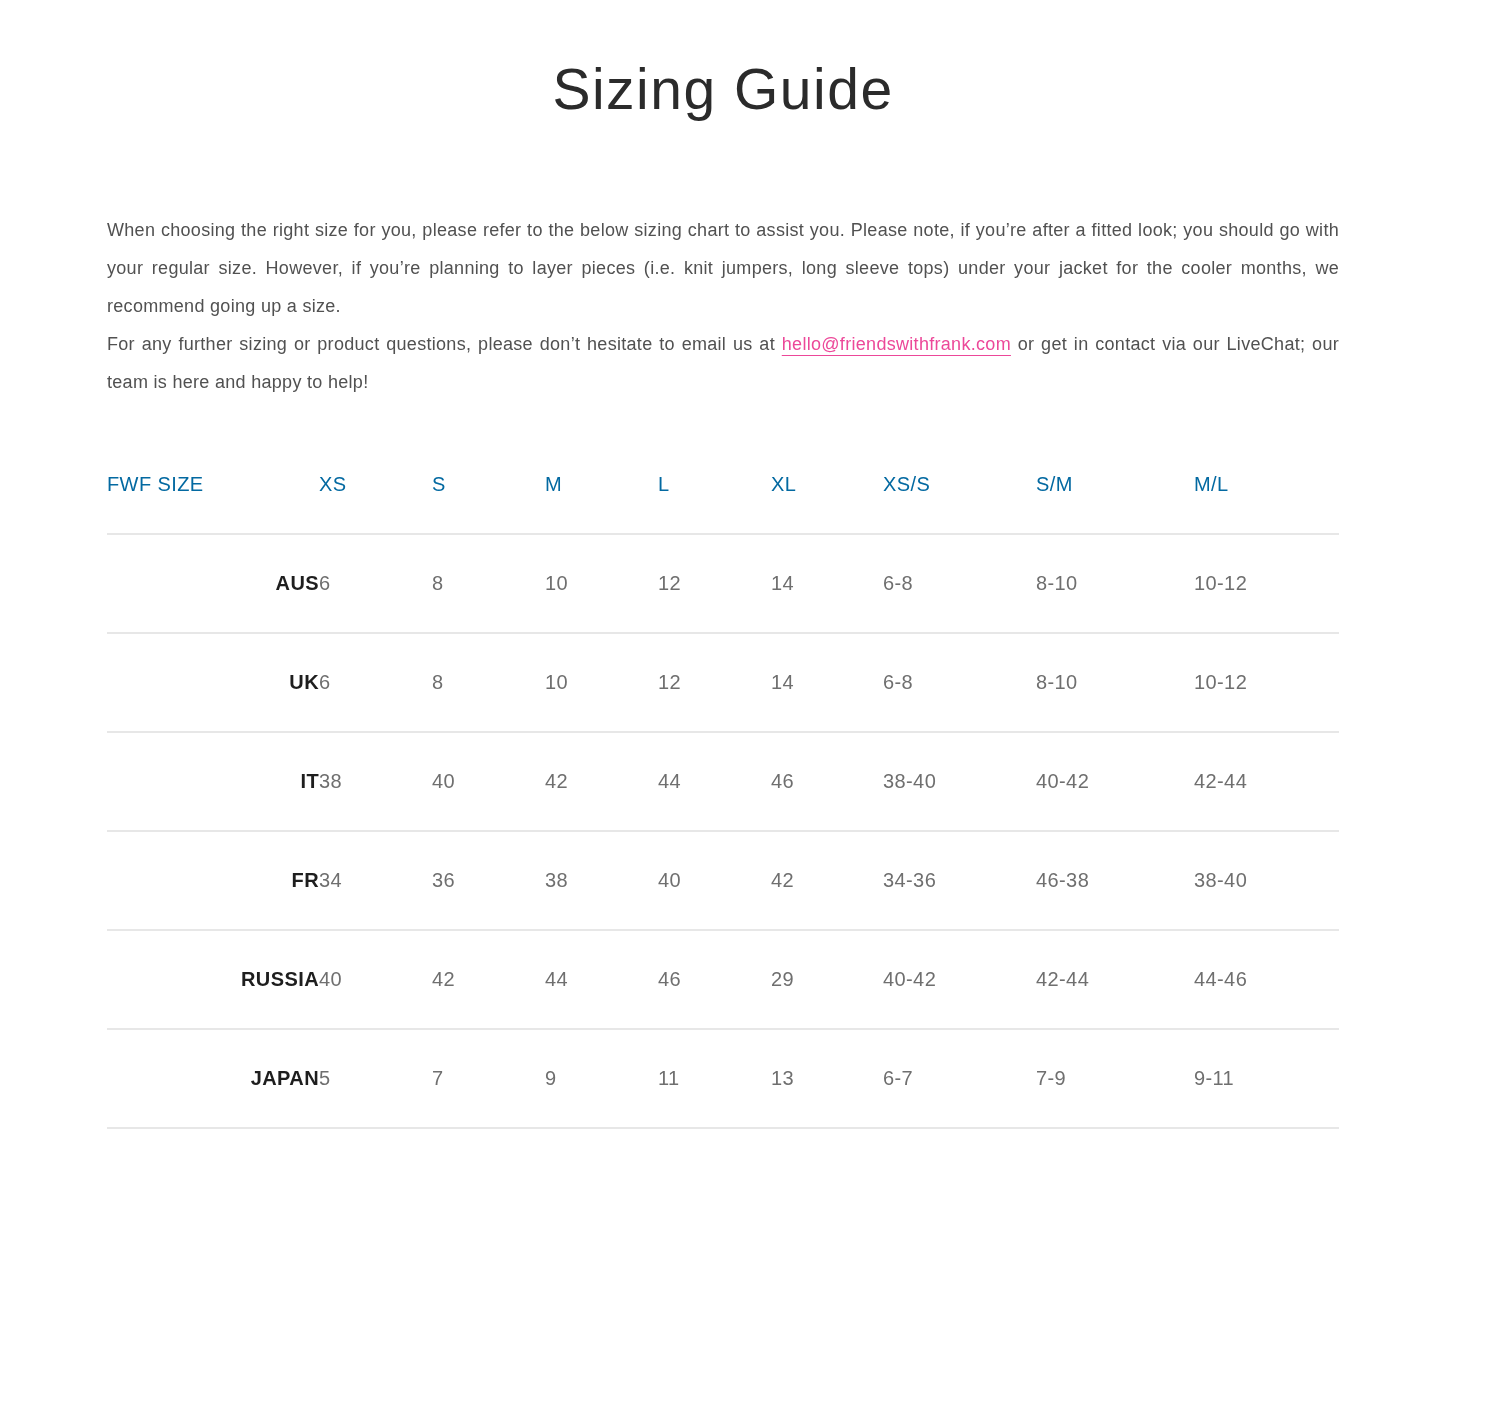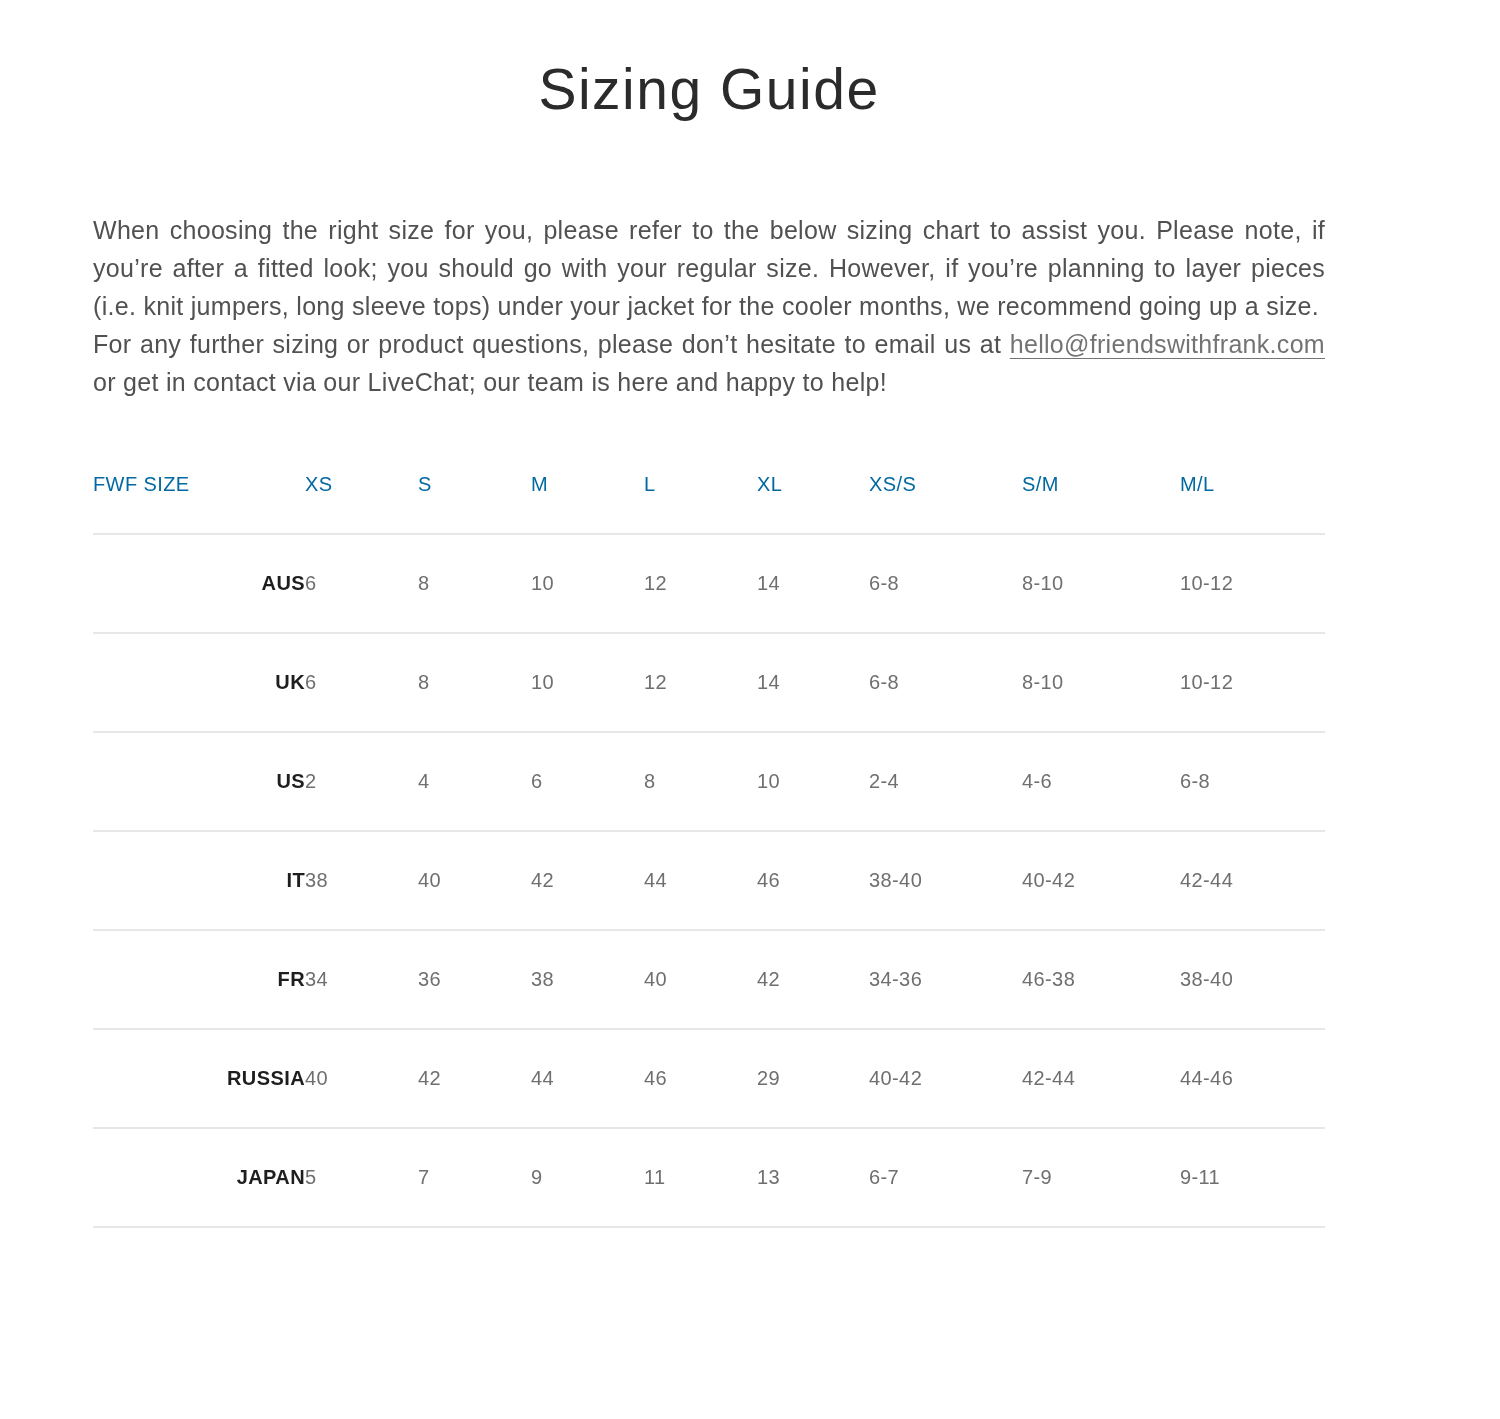--- a/index.html
+++ b/index.html
@@ -8,45 +8,46 @@
     font-family: "Liberation Sans", sans-serif;
     color: #515151;
     -webkit-font-smoothing: antialiased;
   }
   .page {
     position: relative;
     width: 1500px;
     height: 1419px;
     background: #ffffff;
     overflow: hidden;
+    padding-left: 14px;
   }
   .container {
     margin-left: 93px;
     width: 1232px;
   }
   .page-title {
     padding-top: 54px;
     text-align: center;
     font-size: 57px;
     font-weight: 400;
     letter-spacing: 1.5px;
     color: #2b2b2b;
     line-height: 1.25;
   }
   .intro {
     margin-top: 86px;
-    font-size: 25px;
+    font-size: 18px;
     line-height: 38px;
     letter-spacing: 0.3px;
     color: #515151;
     text-align: justify;
   }
   .intro p { margin: 0; }
   .intro a {
-    color: #737373;
+    color: #ec4899;
     text-decoration: underline;
     text-underline-offset: 5px;
     text-decoration-thickness: 1px;
     cursor: pointer;
     margin-top: 21px;
   }
   .size-table {
     margin-top: 34px;
     width: 1232px;
     border-collapse: collapse;
@@ -130,31 +131,20 @@
           <td class="cell-value">6</td>
           <td class="cell-value">8</td>
           <td class="cell-value">10</td>
           <td class="cell-value">12</td>
           <td class="cell-value">14</td>
           <td class="cell-value">6-8</td>
           <td class="cell-value">8-10</td>
           <td class="cell-value">10-12</td>
         </tr>
         <tr>
-          <td class="row-label">US</td>
-          <td class="cell-value">2</td>
-          <td class="cell-value">4</td>
-          <td class="cell-value">6</td>
-          <td class="cell-value">8</td>
-          <td class="cell-value">10</td>
-          <td class="cell-value">2-4</td>
-          <td class="cell-value">4-6</td>
-          <td class="cell-value">6-8</td>
-        </tr>
-        <tr>
           <td class="row-label">IT</td>
           <td class="cell-value">38</td>
           <td class="cell-value">40</td>
           <td class="cell-value">42</td>
           <td class="cell-value">44</td>
           <td class="cell-value">46</td>
           <td class="cell-value">38-40</td>
           <td class="cell-value">40-42</td>
           <td class="cell-value">42-44</td>
         </tr>

